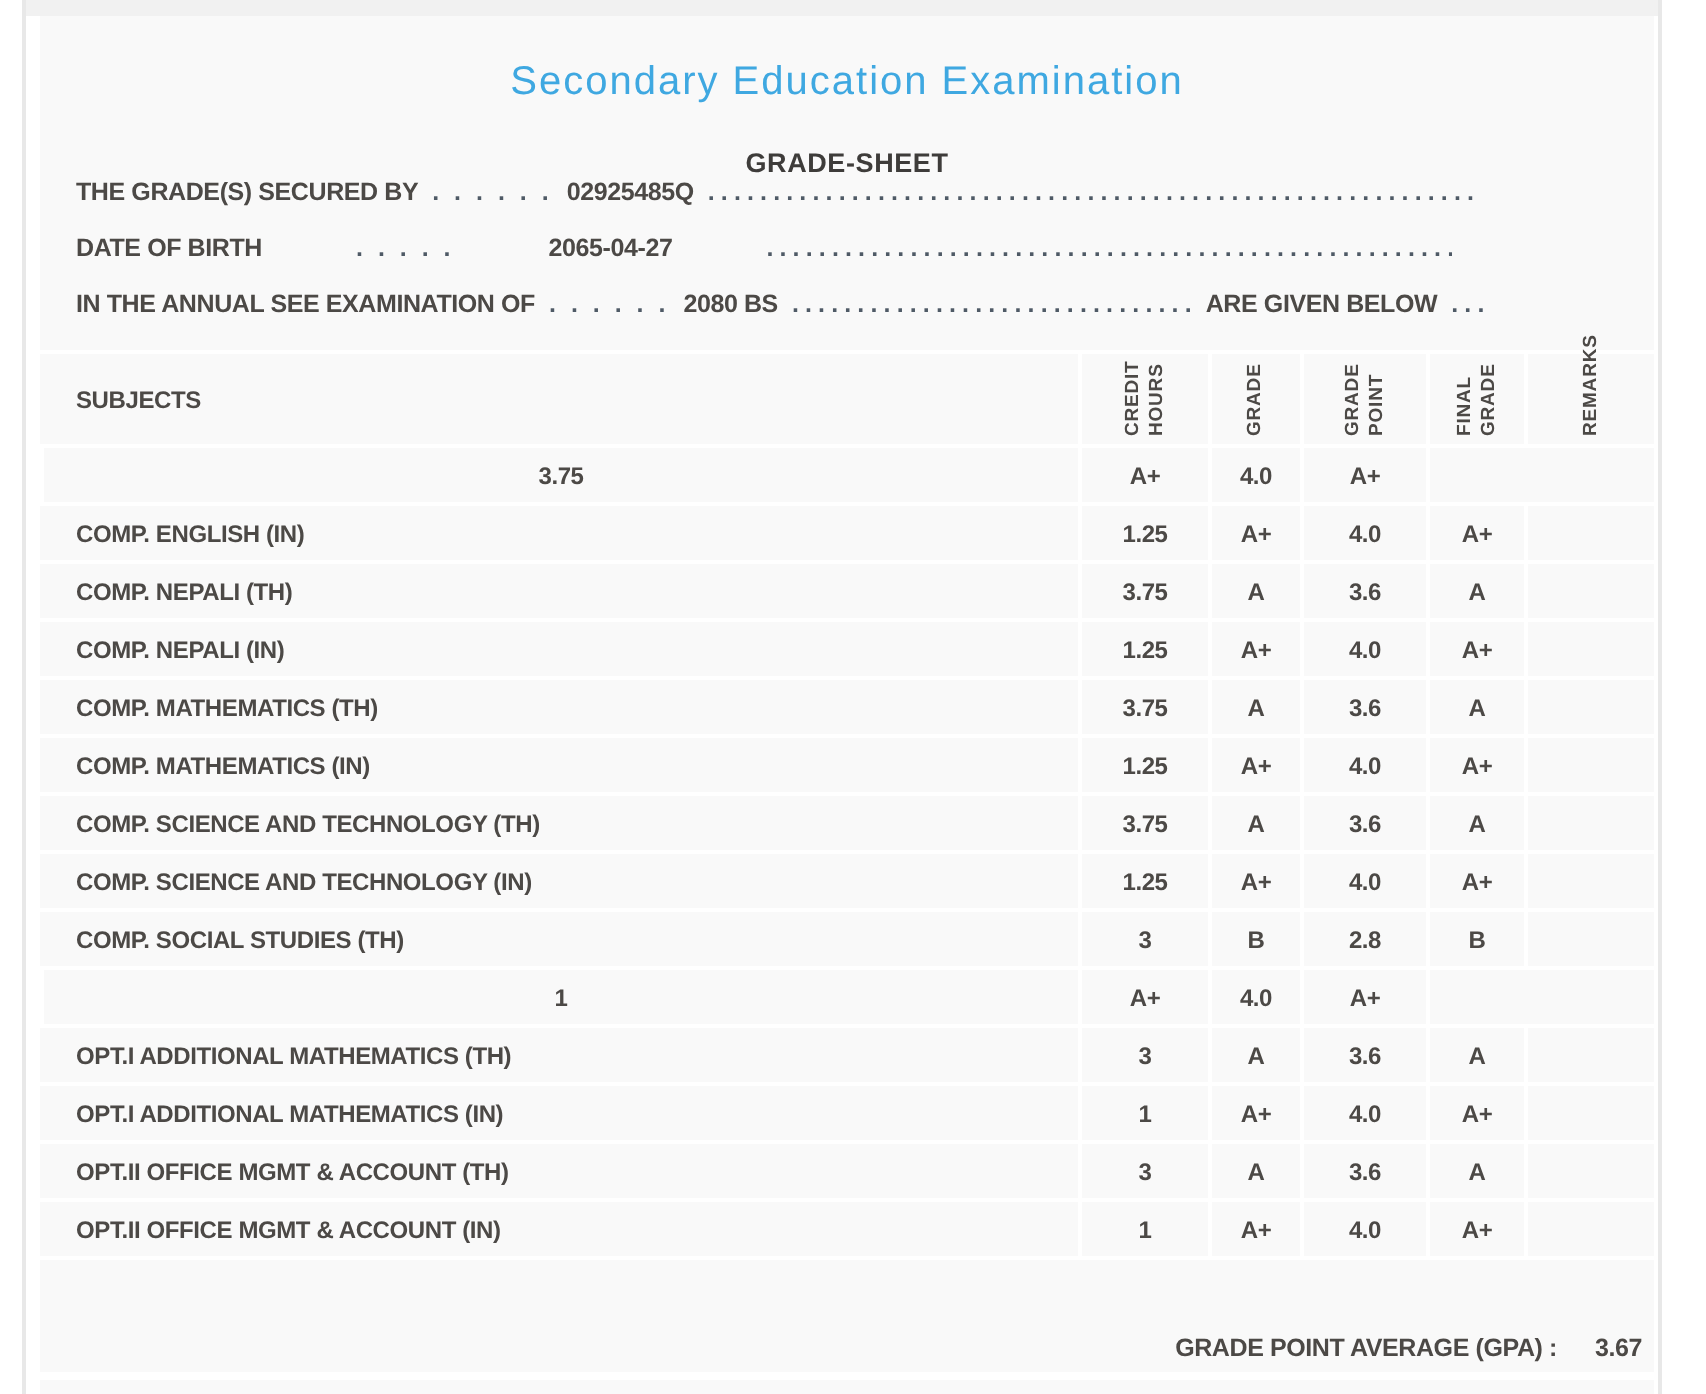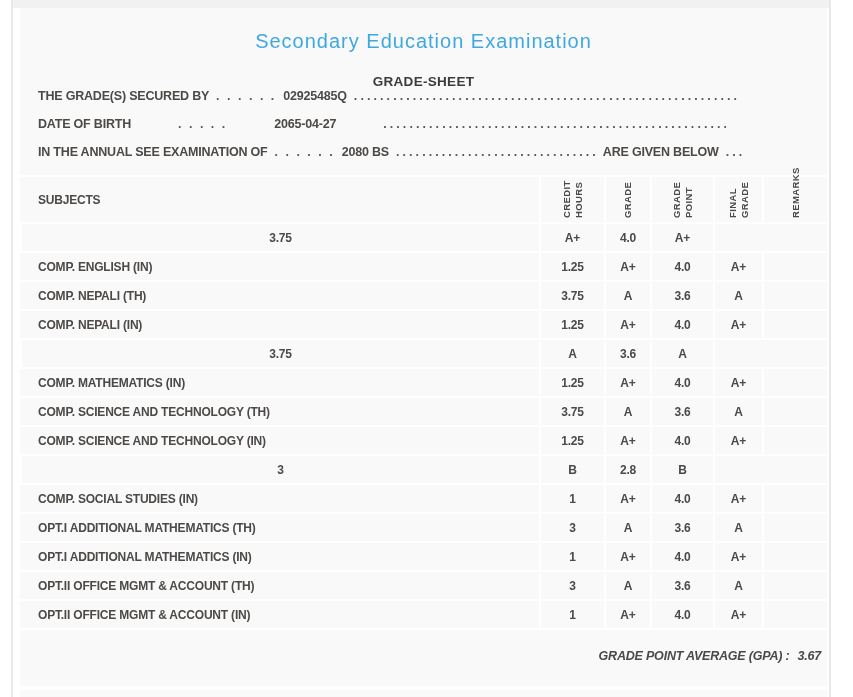--- a/index.html
+++ b/index.html
@@ -43,22 +43,22 @@
   .h-sub { display:flex; align-items:center; padding-left:18px; font-size:12px; }
   .h-rot { position:relative; border-left:2px solid #ffffff; }
   .vtext { position:absolute; bottom:4px; left:50%; transform:translateX(-50%) rotate(180deg);
            writing-mode:vertical-rl; height:46px; font-size:9.5px; line-height:12px;
            letter-spacing:0.4px; font-weight:700; color:#4c4946; overflow:visible; }
   .g-row { display:grid; grid-template-columns:519px 65px 46px 63px 49px 65px; height:29px;
            border-top:2px solid #ffffff; }
   .c-sub { display:flex; align-items:center; padding-left:18px; font-size:12px; }
   .c-val { display:flex; align-items:center; justify-content:center; border-left:2px solid #ffffff;
            font-size:12px; }
-  .g-summary { display:flex; justify-content:flex-end; align-items:center; height:53px;
-               border-top:2px solid #ffffff; padding-right:6px; font-size:12.5px; gap:8px;font-style:italic; }
+  .g-summary { display:flex; justify-content:flex-end; align-items:flex-end; height:53px;
+               border-top:2px solid #ffffff; padding-right:6px; font-size:12.5px; gap:19px; }
 </style>
 </head>
 <body>
 
 <div class="screen">
   <div class="edge-line left"></div>
   <div class="edge-line right"></div>
   <div class="top-band"></div>
 
   <div class="panel">
@@ -138,20 +138,21 @@
   <div class="g-row">
     <div class="c-sub">COMP. NEPALI (IN)</div>
     <div class="c-val">1.25</div>
     <div class="c-val">A+</div>
     <div class="c-val">4.0</div>
     <div class="c-val">A+</div>
     <div class="c-val"></div>
   </div>
 
   <div class="g-row">
+    <div class="c-sub">COMP. MATHEMATICS (TH)</div>
     <div class="c-val">3.75</div>
     <div class="c-val">A</div>
     <div class="c-val">3.6</div>
     <div class="c-val">A</div>
     <div class="c-val"></div>
   </div>
 
   <div class="g-row">
     <div class="c-sub">COMP. MATHEMATICS (IN)</div>
     <div class="c-val">1.25</div>
@@ -173,29 +174,29 @@
   <div class="g-row">
     <div class="c-sub">COMP. SCIENCE AND TECHNOLOGY (IN)</div>
     <div class="c-val">1.25</div>
     <div class="c-val">A+</div>
     <div class="c-val">4.0</div>
     <div class="c-val">A+</div>
     <div class="c-val"></div>
   </div>
 
   <div class="g-row">
+    <div class="c-sub">COMP. SOCIAL STUDIES (TH)</div>
     <div class="c-val">3</div>
     <div class="c-val">B</div>
     <div class="c-val">2.8</div>
     <div class="c-val">B</div>
     <div class="c-val"></div>
   </div>
 
   <div class="g-row">
-    <div class="c-sub">COMP. SOCIAL STUDIES (IN)</div>
     <div class="c-val">1</div>
     <div class="c-val">A+</div>
     <div class="c-val">4.0</div>
     <div class="c-val">A+</div>
     <div class="c-val"></div>
   </div>
 
   <div class="g-row">
     <div class="c-sub">OPT.I ADDITIONAL MATHEMATICS (TH)</div>
     <div class="c-val">3</div>

